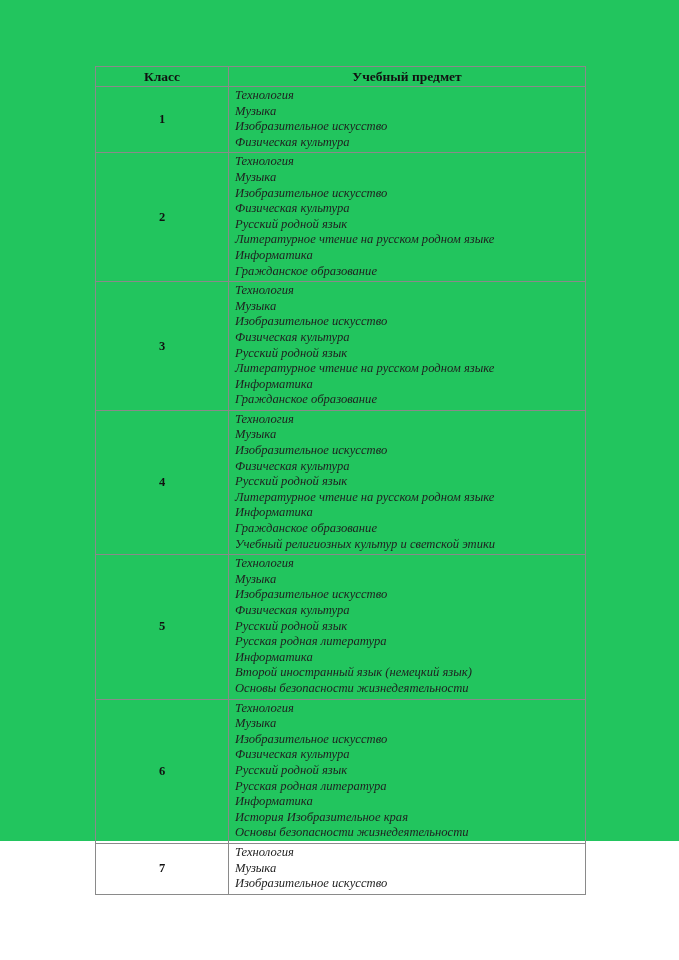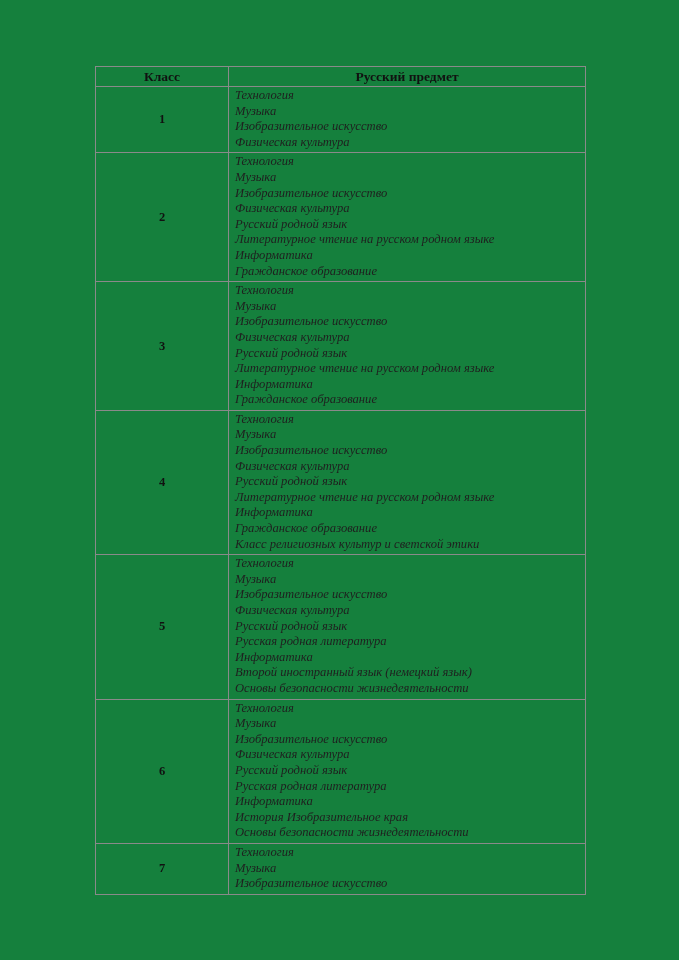--- a/index.html
+++ b/index.html
@@ -13,22 +13,22 @@
     font-family: "Liberation Serif", "DejaVu Serif", serif;
     color: #1a1a1a;
     position: relative;
     overflow: hidden;
   }
   .page {
     position: absolute;
     left: 0;
     top: 0;
     width: 679px;
-    height: 960px;
-    background: #15803d;
+    height: 841px;
+    background: #22c55e;
   }
   .curriculum-table {
     position: absolute;
     left: 95px;
     top: 66px;
     width: 490px;
     border-collapse: collapse;
     table-layout: fixed;
   }
   .curriculum-table td,
@@ -81,21 +81,21 @@
 <div class="page">
 
   <table class="curriculum-table">
     <colgroup>
       <col class="col-grade">
       <col class="col-subject">
     </colgroup>
     <thead>
       <tr>
         <th>Класс</th>
-        <th>Русский предмет</th>
+        <th>Учебный предмет</th>
       </tr>
     </thead>
     <tbody id="table-body">
         <tr>
           <td class="grade-cell">1</td>
           <td class="subject-cell">
             <ul class="subject-list">
               <li>Технология</li>
               <li>Музыка</li>
               <li>Изобразительное искусство</li>
@@ -138,21 +138,21 @@
           <td class="subject-cell">
             <ul class="subject-list">
               <li>Технология</li>
               <li>Музыка</li>
               <li>Изобразительное искусство</li>
               <li>Физическая культура</li>
               <li>Русский родной язык</li>
               <li>Литературное чтение на русском родном языке</li>
               <li>Информатика</li>
               <li>Гражданское образование</li>
-              <li>Класс религиозных культур и светской этики</li>
+              <li>Учебный религиозных культур и светской этики</li>
             </ul>
           </td>
         </tr>
         <tr>
           <td class="grade-cell">5</td>
           <td class="subject-cell">
             <ul class="subject-list">
               <li>Технология</li>
               <li>Музыка</li>
               <li>Изобразительное искусство</li>

